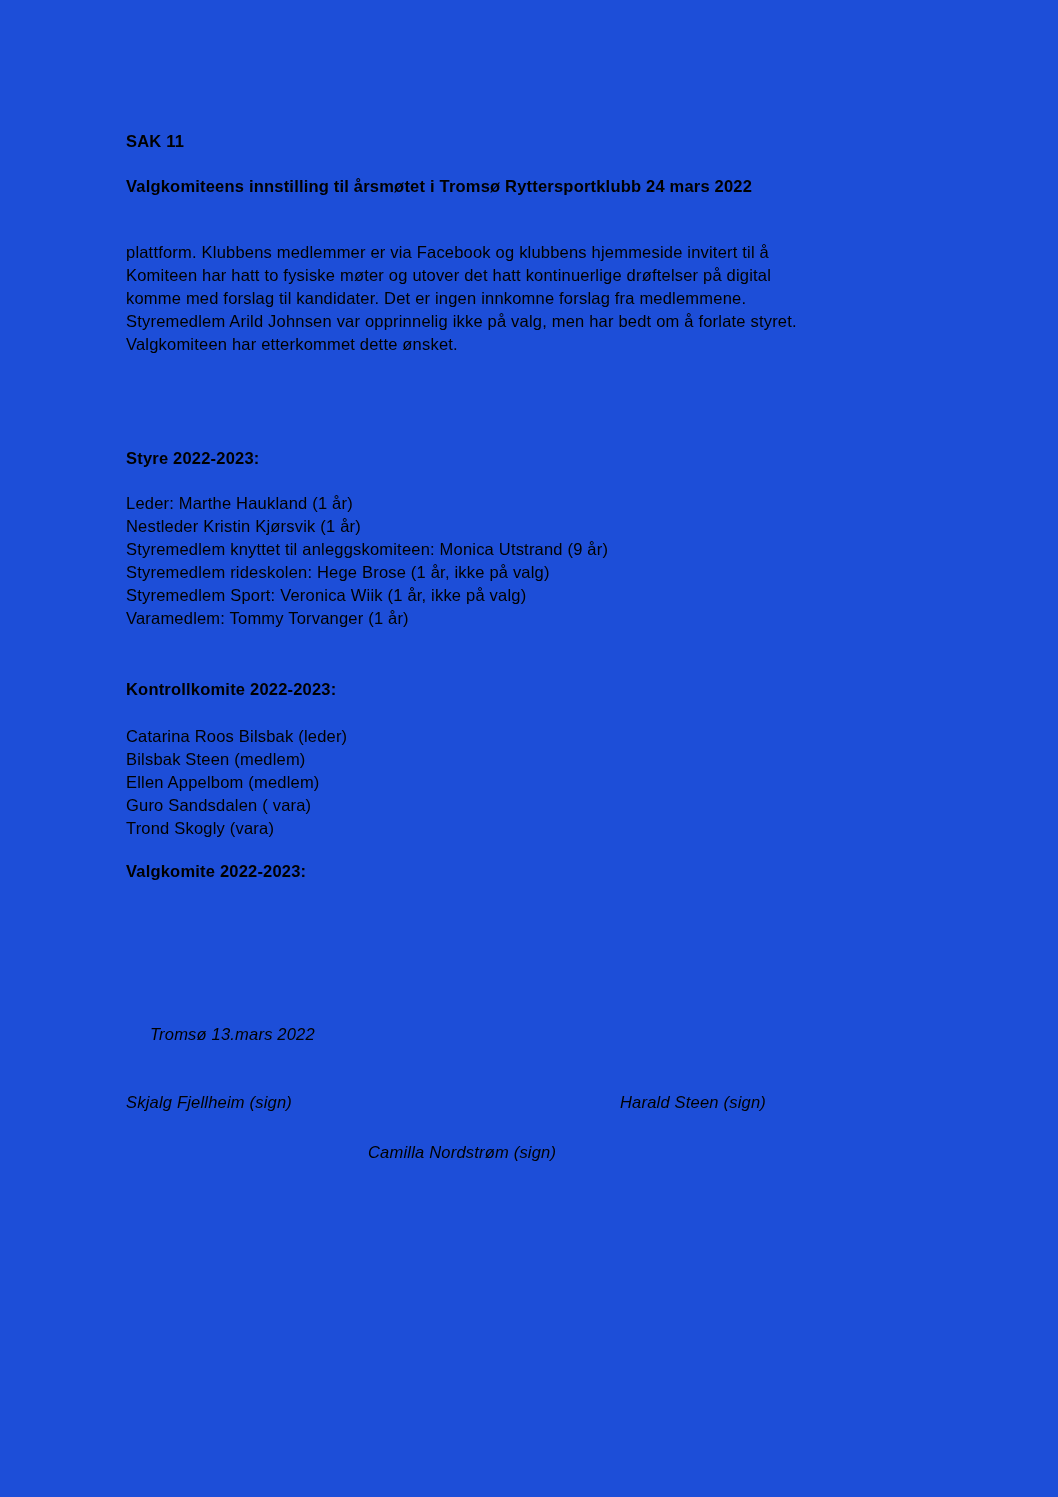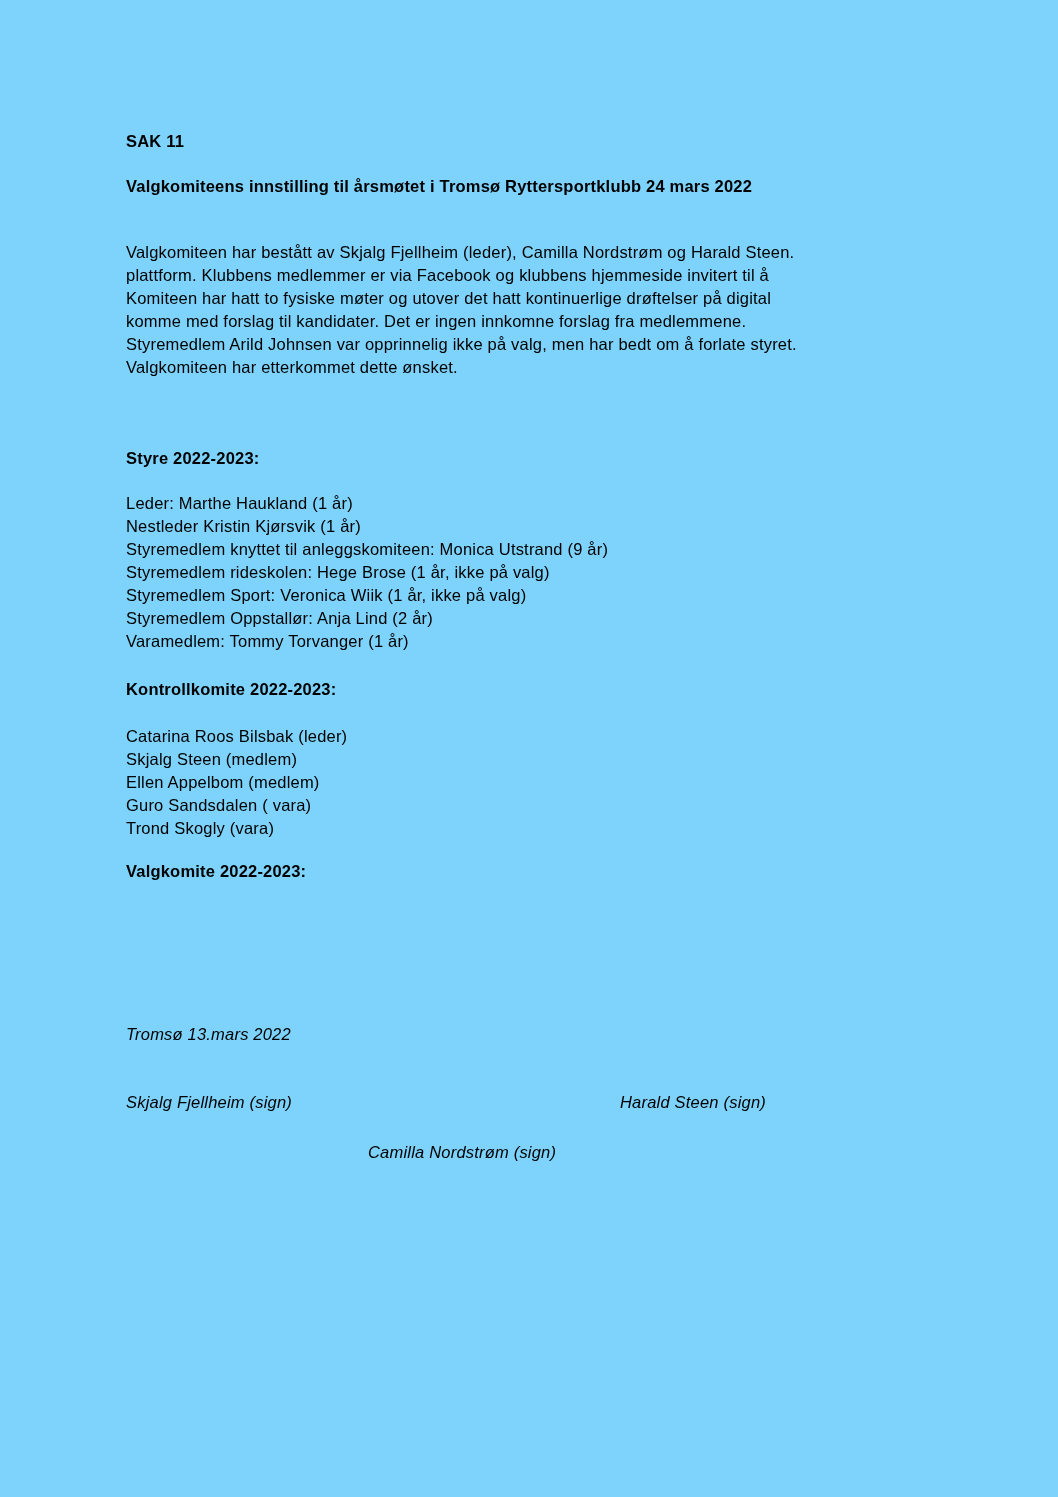--- a/index.html
+++ b/index.html
@@ -1,69 +1,67 @@
 <!DOCTYPE html>
 <html><head>
 <meta charset="utf-8">
 <style>
   * { box-sizing: border-box; }
   html, body { margin: 0; padding: 0; background: #ffffff; }
   .page {
     position: relative;
     width: 1058px;
     height: 1497px;
-    background: #7dd3fc;
+    background: #1d4ed8;
     color: #000000;
     font-family: "Liberation Sans", sans-serif;
     font-size: 16.5px;
     line-height: 23px;
     letter-spacing: 0.2px;
     overflow: hidden;
   }
   .abs { position: absolute; left: 126px; white-space: nowrap; }
   .bold { font-weight: bold; }
-  .italic { font-style: italic; }
+  .italic { font-style: italic; margin-left: 24px; }
   .line { white-space: nowrap; }
   .sig { position: absolute; white-space: nowrap; font-style: italic; }
 </style>
 </head>
 <body>
 
 <div class="page">
 
   <div class="abs bold" style="top:130px">SAK 11</div>
 
   <div class="abs bold" style="top:175px">Valgkomiteens innstilling til årsmøtet i Tromsø Ryttersportklubb 24 mars 2022</div>
 
   <div class="abs" style="top:241px">
-    <div class="line">Valgkomiteen har bestått av Skjalg Fjellheim (leder), Camilla Nordstrøm og Harald Steen.</div>
     <div class="line">plattform. Klubbens medlemmer er via Facebook og klubbens hjemmeside invitert til å</div>
     <div class="line">Komiteen har hatt to fysiske møter og utover det hatt kontinuerlige drøftelser på digital</div>
     <div class="line">komme med forslag til kandidater. Det er ingen innkomne forslag fra medlemmene.</div>
     <div class="line">Styremedlem Arild Johnsen var opprinnelig ikke på valg, men har bedt om å forlate styret.</div>
     <div class="line">Valgkomiteen har etterkommet dette ønsket.</div>
   </div>
 
   <div class="abs bold" style="top:447px">Styre 2022-2023:</div>
 
   <div class="abs" style="top:492px">
     <div class="line">Leder: Marthe Haukland (1 år)</div>
     <div class="line">Nestleder Kristin Kjørsvik (1 år)</div>
     <div class="line">Styremedlem knyttet til anleggskomiteen: Monica Utstrand (9 år)</div>
     <div class="line">Styremedlem rideskolen: Hege Brose (1 år, ikke på valg)</div>
     <div class="line">Styremedlem Sport: Veronica Wiik (1 år, ikke på valg)</div>
-    <div class="line">Styremedlem Oppstallør: Anja Lind (2 år)</div>
     <div class="line">Varamedlem: Tommy Torvanger (1 år)</div>
   </div>
 
   <div class="abs bold" style="top:678px">Kontrollkomite 2022-2023:</div>
 
   <div class="abs" style="top:725px">
     <div class="line">Catarina Roos Bilsbak (leder)</div>
-    <div class="line">Skjalg Steen (medlem)</div>
+    <div class="line">Bilsbak Steen (medlem)</div>
     <div class="line">Ellen Appelbom (medlem)</div>
     <div class="line">Guro Sandsdalen ( vara)</div>
     <div class="line">Trond Skogly (vara)</div>
   </div>
 
   <div class="abs bold" style="top:860px">Valgkomite 2022-2023:</div>
 
 
   <div class="abs italic" style="top:1023px">Tromsø 13.mars 2022</div>
 

